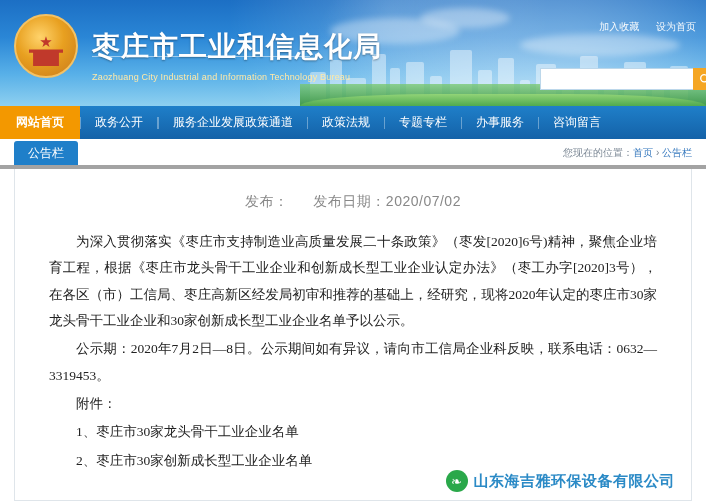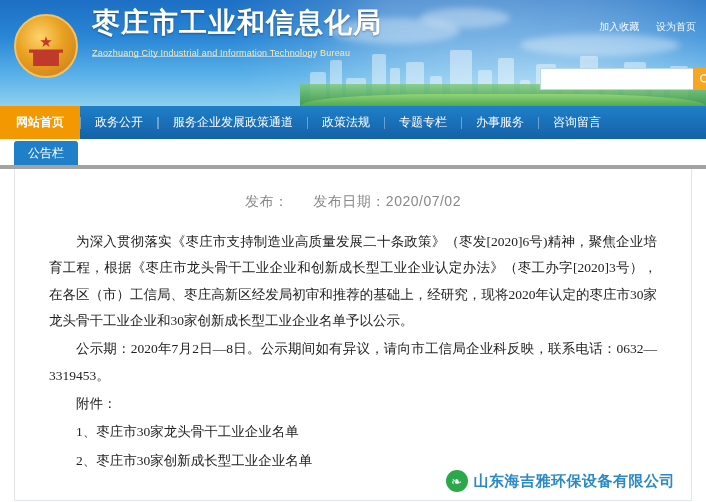--- a/index.html
+++ b/index.html
@@ -120,21 +120,21 @@
     left: 50%; top: 30px;
     transform: translateX(-50%);
     width: 34px; height: 20px;
     background: #c0392b;
     clip-path: polygon(0% 18%, 100% 18%, 100% 34%, 88% 34%, 88% 100%, 12% 100%, 12% 34%, 0% 34%);
   }
 
   .site-title {
     position: absolute;
     left: 92px;
-    top: 4px;
+    top: 28px;
     z-index: 5;
   }
   .site-title .cn {
     font-family: "Liberation Serif", serif;
     font-weight: bold;
     font-size: 28px;
     color: #ffffff;
     letter-spacing: 1px;
     text-shadow: 0 1px 2px rgba(0,0,0,0.35);
     white-space: nowrap;
@@ -399,20 +399,23 @@
     <div class="nav-sep"></div>
     <div class="nav-item">专题专栏</div>
     <div class="nav-sep"></div>
     <div class="nav-item">办事服务</div>
     <div class="nav-sep"></div>
     <div class="nav-item">咨询留言</div>
   </div>
 
   <div class="crumb-bar">
     <div class="crumb-tab">公告栏</div>
+    <div class="crumb-path">
+      <span>您现在的位置：</span><a href="#">首页</a><span> › </span><a href="#">公告栏</a>
+    </div>
   </div>
 
   <div class="article-wrap">
 
     <div class="article-meta">
       <span>发布：</span>
       <span class="sep"></span>
       <span>发布日期：</span><span>2020/07/02</span>
     </div>
 

